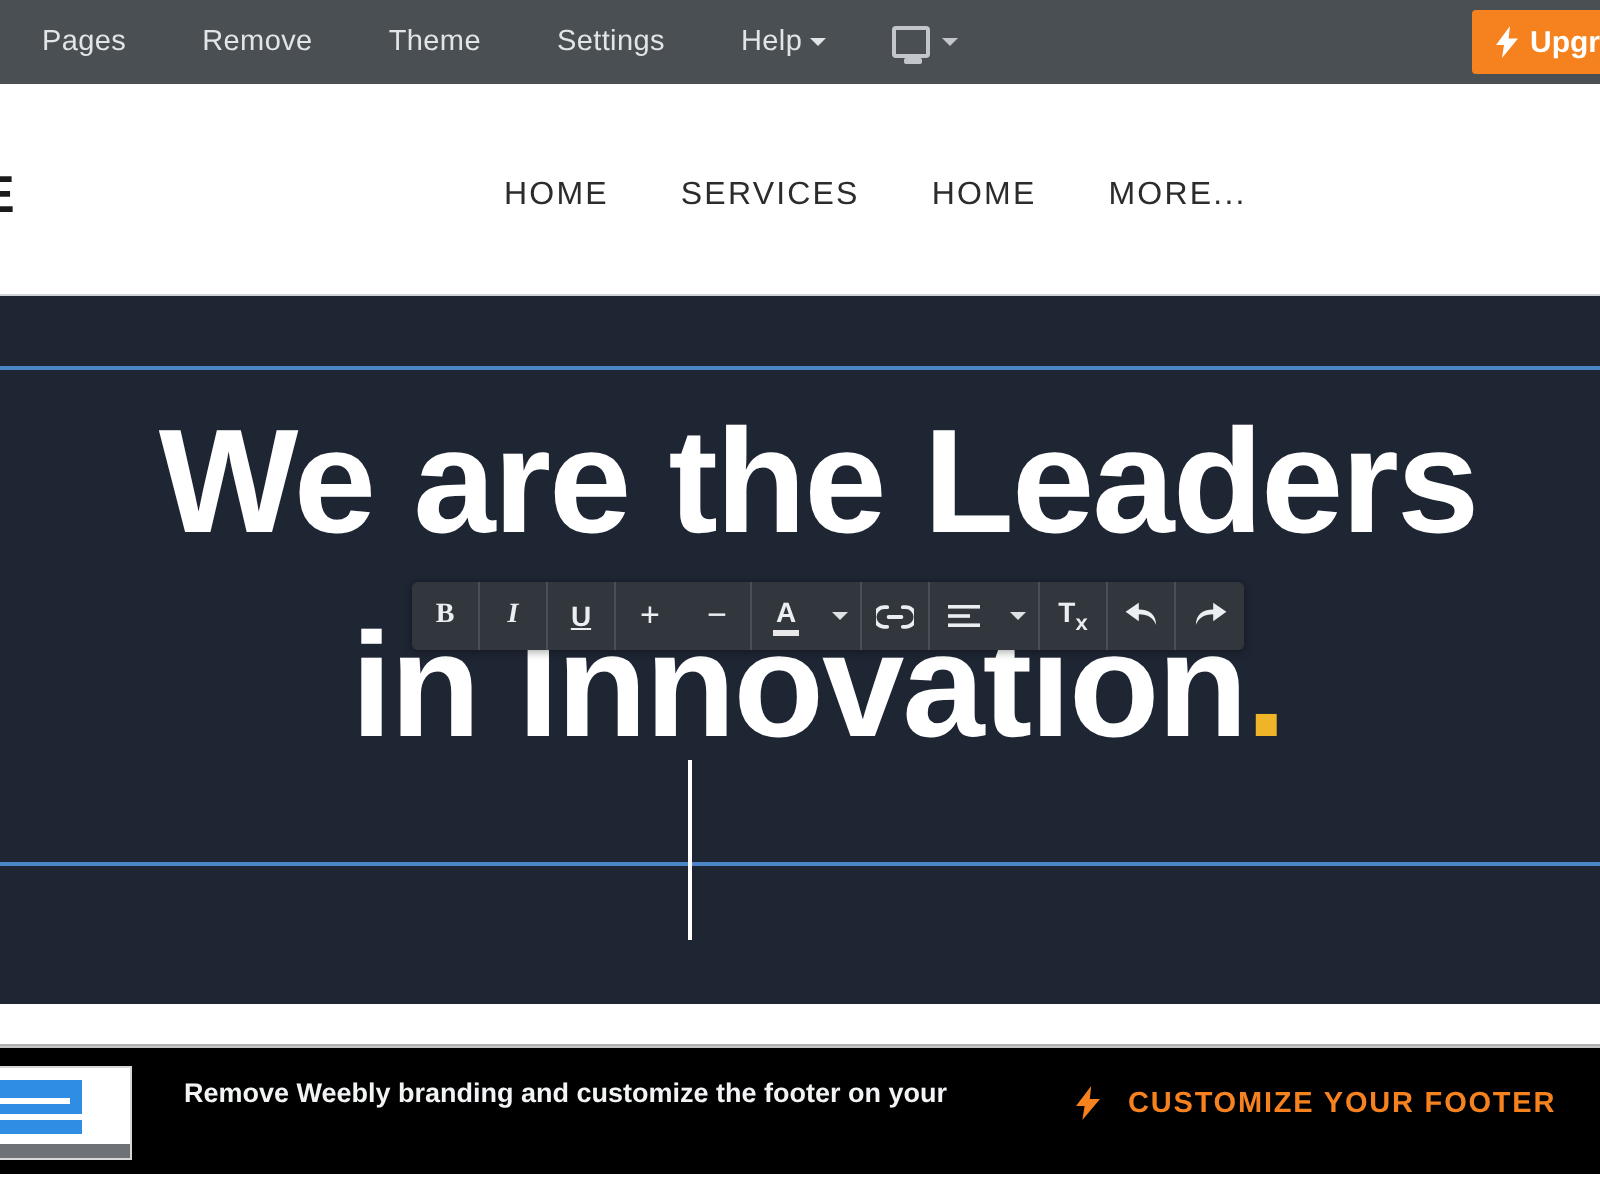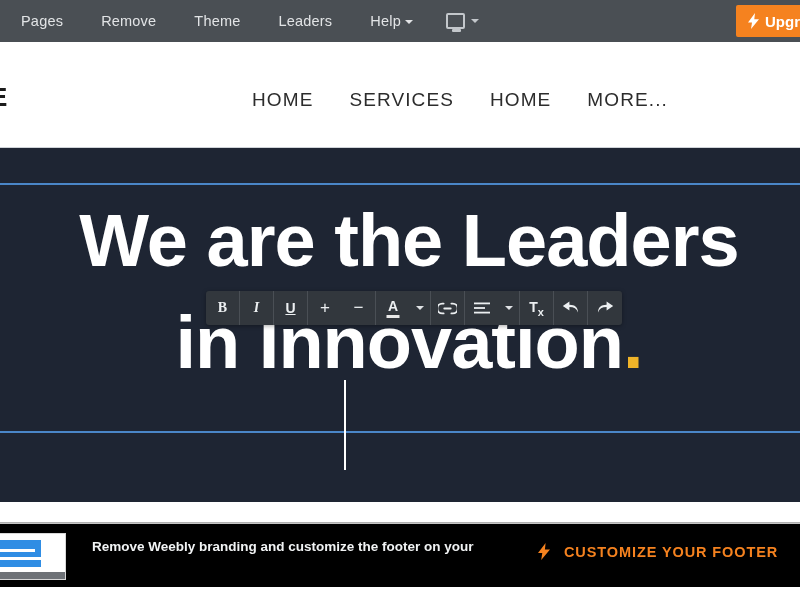--- a/index.html
+++ b/index.html
@@ -137,21 +137,21 @@
     letter-spacing: 1px;
   }
   .site-nav {
     position: absolute;
     left: 252px;
     top: 47px;
     display: flex;
     gap: 36px;
   }
   .site-nav-item {
-    font-size: 19px;
+    font-size: 16px;
     letter-spacing: 1.1px;
     color: #2c2c2c;
     cursor: pointer;
     white-space: nowrap;
   }
 
   
   .hero {
     position: relative;
     height: 354px;
@@ -362,21 +362,21 @@
       <div class="ebar-item">
         <span>Pages</span>
       </div>
       <div class="ebar-item">
         <span>Remove</span>
       </div>
       <div class="ebar-item">
         <span>Theme</span>
       </div>
       <div class="ebar-item">
-        <span>Leaders</span>
+        <span>Settings</span>
       </div>
       <div class="ebar-item">
         <span>Help</span><span class="caret-tiny"></span>
       </div>
       <div class="device-wrap">
         <span class="monitor-icon"></span>
         <span class="device-caret"></span>
       </div>
       <div class="ebar-spacer"></div>
     </div>

